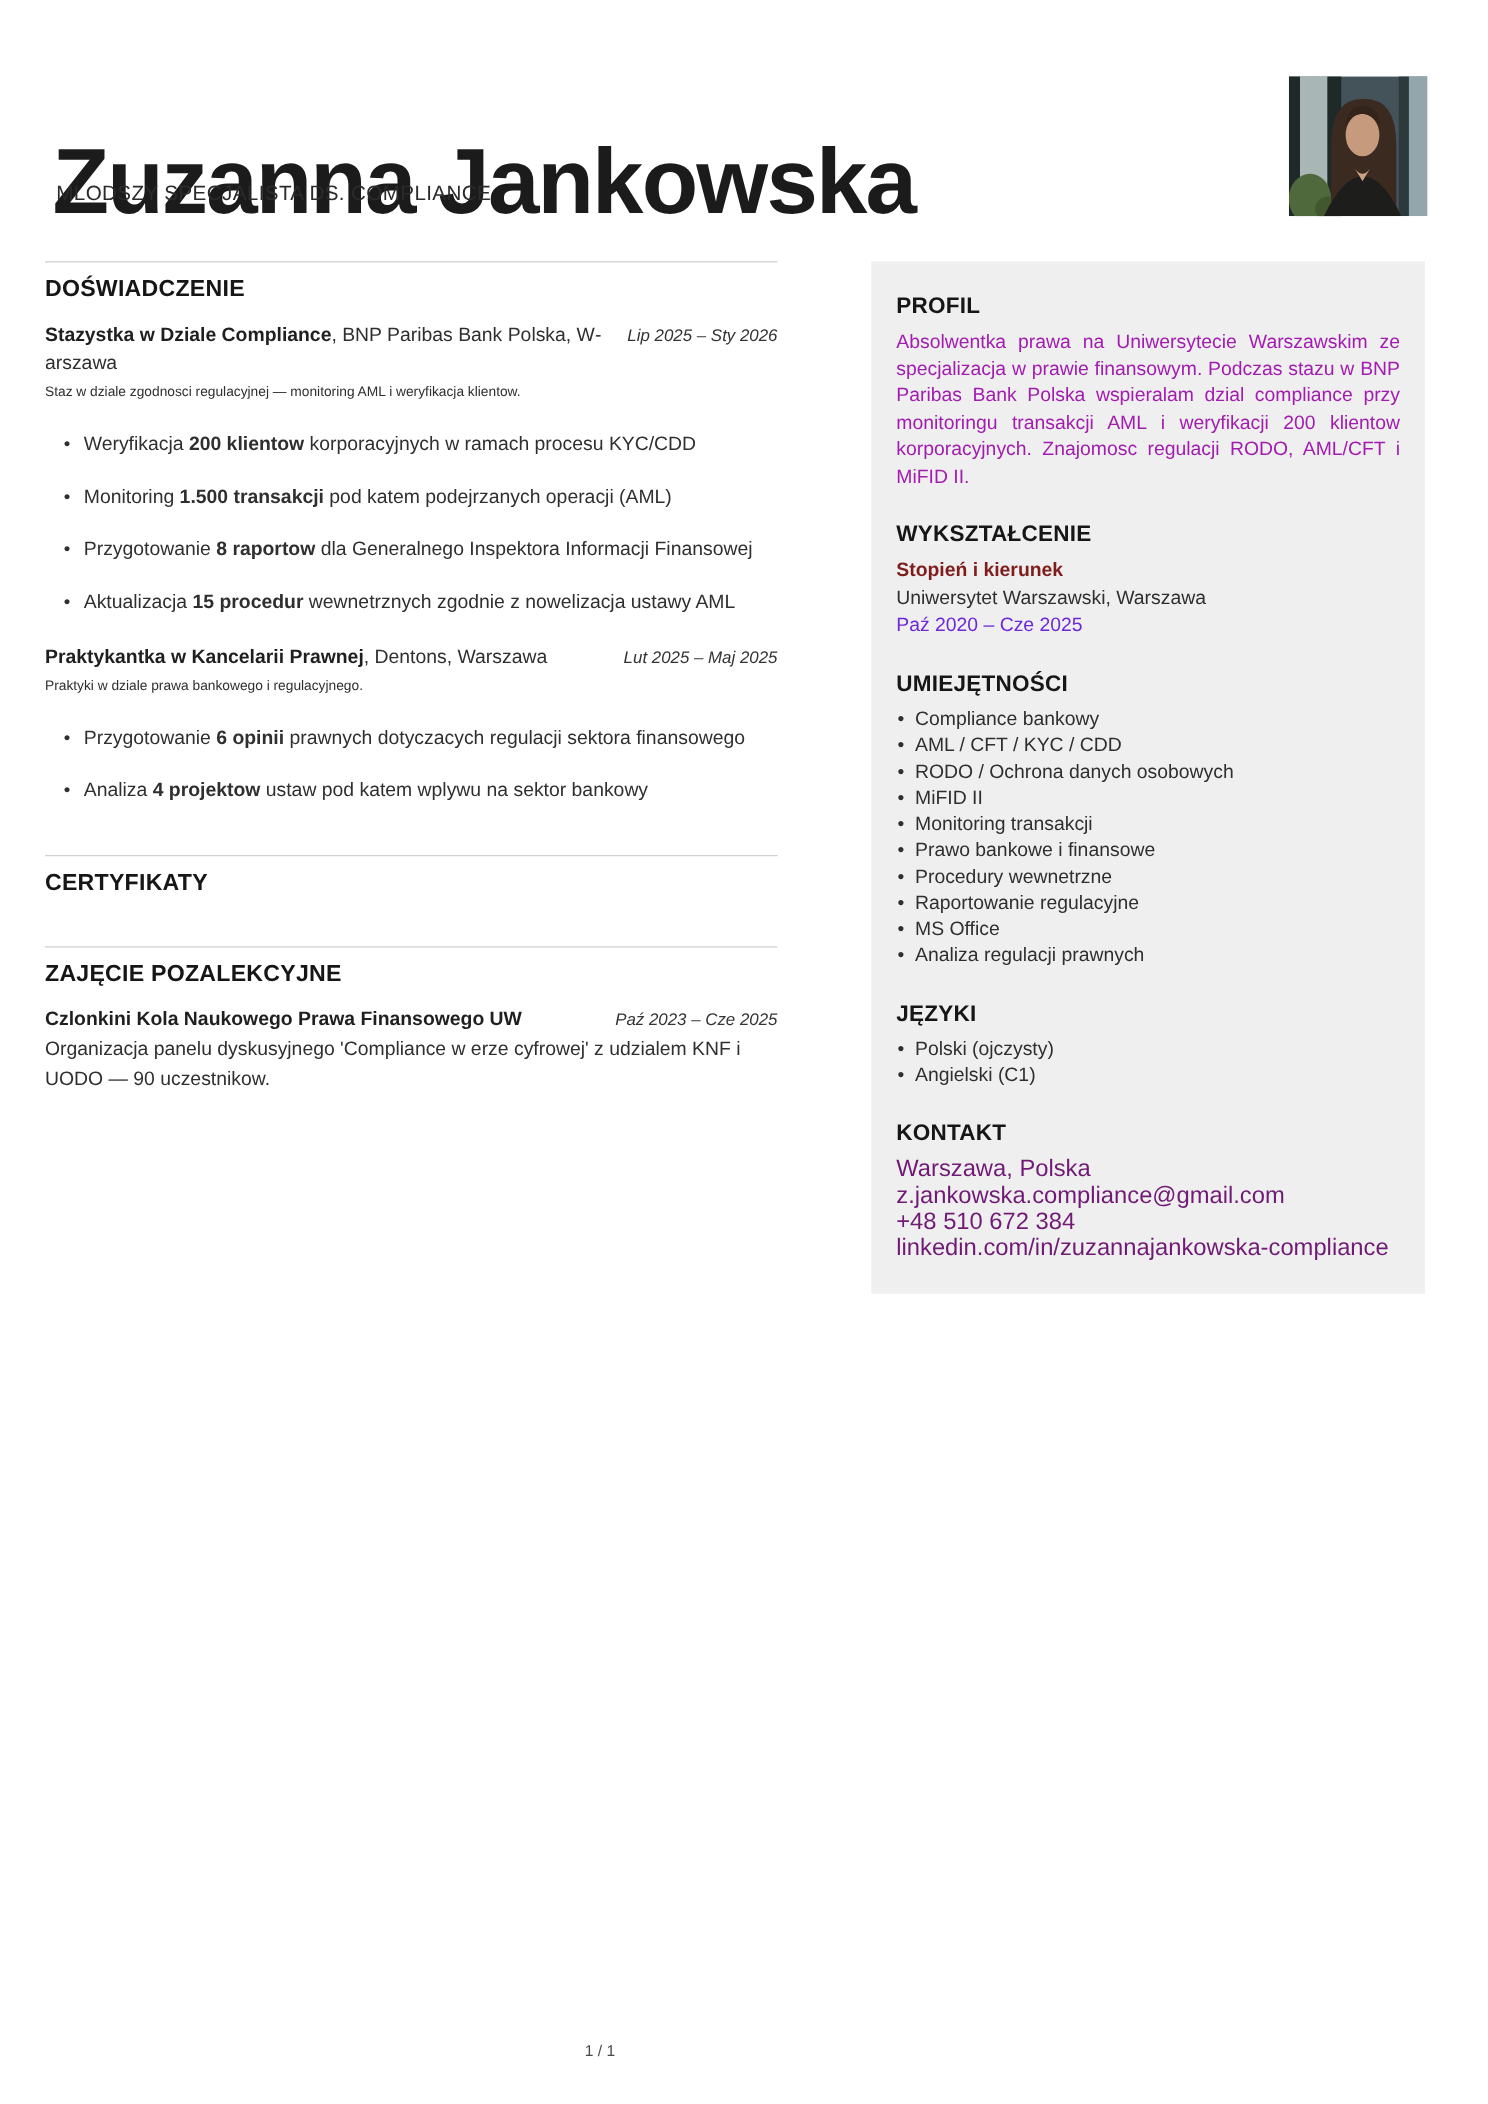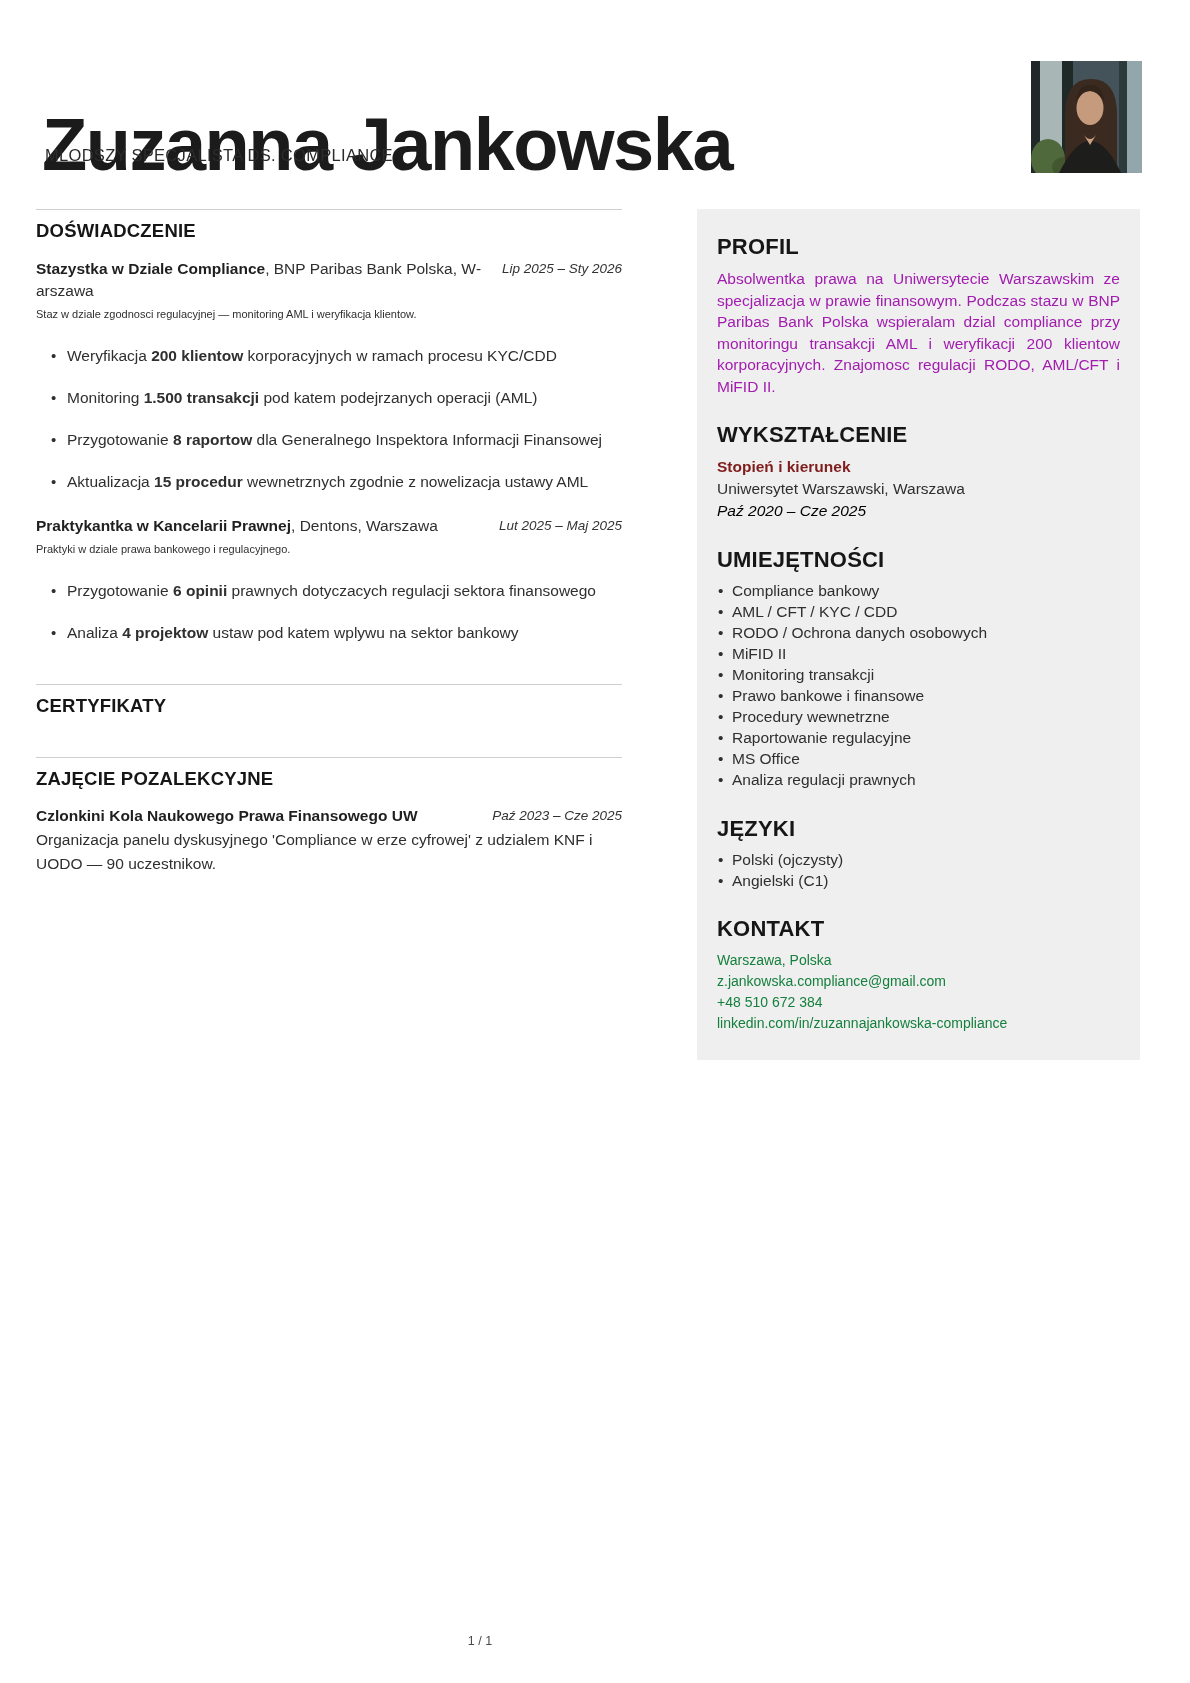--- a/index.html
+++ b/index.html
@@ -65,39 +65,39 @@
 
   
   .right-col {
     position: absolute; left: 697px; top: 209px; width: 443px;
     min-height: 799px; background: #efefef;
     padding: 25px 20px 26px 20px;
   }
   .side-sec { margin-bottom: 25px; }
   .side-sec:last-child { margin-bottom: 0; }
   .side-title {
-    font-size: 22px; font-weight: 700; color: #161616;
+    font-size: 18px; font-weight: 700; color: #161616;
     margin: 0 0 8px 0; letter-spacing: 0.2px;
   }
   .profile-text {
     font-size: 15.5px; line-height: 21.5px; color: #a21caf;
     text-align: justify; margin: 0;
   }
   .edu-line { font-size: 15.5px; line-height: 22px; margin: 0; color: #2f2f2f; }
   .edu-degree { font-weight: 700; color: #7f1d1d; }
-  .edu-dates { font-style: italic; color: #000000; }
+  .edu-dates { color: #6d28d9; }
 
   ul.side-list { list-style: none; margin: 0; padding: 0; }
   ul.side-list li {
     position: relative; padding-left: 15px;
     font-size: 15.5px; line-height: 20.5px; margin-bottom: 0.5px; color: #2f2f2f;
   }
   ul.side-list li::before { content: "\2022"; position: absolute; left: 1px; top: 0; }
 
-  .contact-line { font-size: 14px; line-height: 21px; margin: 0; color: #15803d; }
+  .contact-line { font-size: 19px; line-height: 21px; margin: 0; color: #701a75; }
 
   
   .footer {
     position: absolute; left: 0; width: 100%; top: 1634px;
     text-align: center; font-size: 12.5px; color: #4b4b4b;
   }
 </style>
 </head>
 <body>
 

